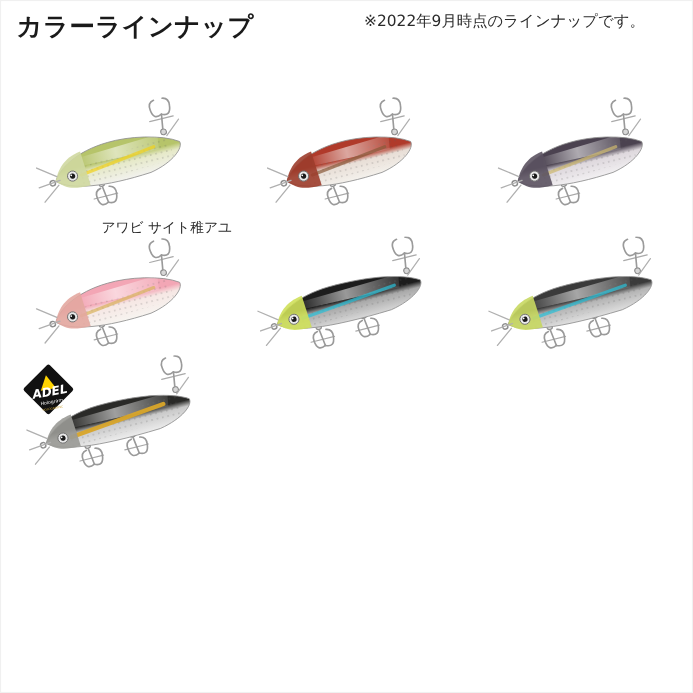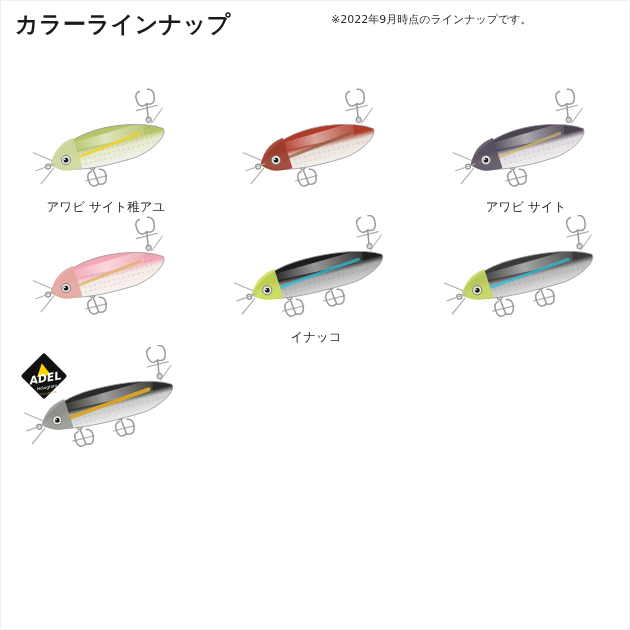--- a/index.html
+++ b/index.html
@@ -18,35 +18,35 @@
   
   .header{position:absolute;left:0;top:0;width:630px;height:86px;}
   .title{
     position:absolute;left:14px;top:8px;
     font-size:23px;font-weight:bold;letter-spacing:0.5px;
     color:#1a1a1a;white-space:nowrap;
     font-family:"DejaVu Sans","Liberation Sans",sans-serif;
   }
   .notes{position:absolute;left:330px;top:8px;width:300px;}
   .note-line{
-    font-size:11px;line-height:22px;color:#2b2b2b;white-space:nowrap;
+    font-size:14px;line-height:22px;color:#2b2b2b;white-space:nowrap;
     font-family:"DejaVu Sans","Liberation Sans",sans-serif;
   }
 
   
   .grid{position:absolute;left:0;top:86px;width:630px;}
   .row{display:flex;width:630px;}
   .cell{width:210px;position:relative;}
   .lure-stage{position:relative;height:110px;width:210px;}
   .cap{
     text-align:center;font-size:12.5px;line-height:16px;
     color:#2b2b2b;padding-top:6px;
     font-family:"DejaVu Sans","Liberation Sans",sans-serif;
   }
-  .cap span{display:block;white-space:nowrap;}
+  .cap span{display:block;white-space:nowrap;text-align:right;}
   .row1 .lure-stage{height:108px}
   .row1 .cap{padding-top:4px}
   .row2 .lure-stage{height:108px}
   .row3 .lure-stage{height:130px}
 
   
   .lure{position:absolute;left:0;top:0;width:210px;height:130px;}
   .badge{position:absolute;left:18px;top:6px;width:50px;height:50px;}
 </style>
 </head>
@@ -272,21 +272,20 @@
       <path d="M -54 4 l -20 2"></path>
     </g>
 
     <g stroke="#b0b0b0" stroke-width="1.1" fill="none" stroke-linecap="round">
       <path d="M 50 -12 l 14 -12"></path>
     </g>
   </g>
 </svg>
           </div>
           <div class="cap">
-            <span>アワビ サイト</span>
           </div>
         </div>
       </div>
     <div class="row row2">
         <div class="cell">
           <div class="lure-stage">
 <svg class="lure" viewBox="0 0 210 130" width="210" height="130" aria-hidden="true">
   <defs>
     <linearGradient id="backg3" x1="0" y1="0" x2="0" y2="1">
       <stop offset="0%" stop-color="#f3a6b5"></stop>
@@ -425,23 +424,20 @@
       <path d="M -65 8 l -16 12"></path>
       <path d="M -63 4 l -20 2"></path>
     </g>
 
     <g stroke="#b0b0b0" stroke-width="1.1" fill="none" stroke-linecap="round">
       <path d="M 59 -11 l 14 -12"></path>
     </g>
   </g>
 </svg>
           </div>
-          <div class="cap">
-            <span>イナッコ</span>
-          </div>
         </div>
         <div class="cell">
           <div class="lure-stage">
 <svg class="lure" viewBox="0 0 210 130" width="210" height="130" aria-hidden="true">
   <defs>
     <linearGradient id="backg5" x1="0" y1="0" x2="0" y2="1">
       <stop offset="0%" stop-color="#3a3a3a"></stop>
       <stop offset="42%" stop-color="#3a3a3a"></stop>
       <stop offset="58%" stop-color="#b4b4b4"></stop>
       <stop offset="100%" stop-color="#e0e0e0"></stop>

